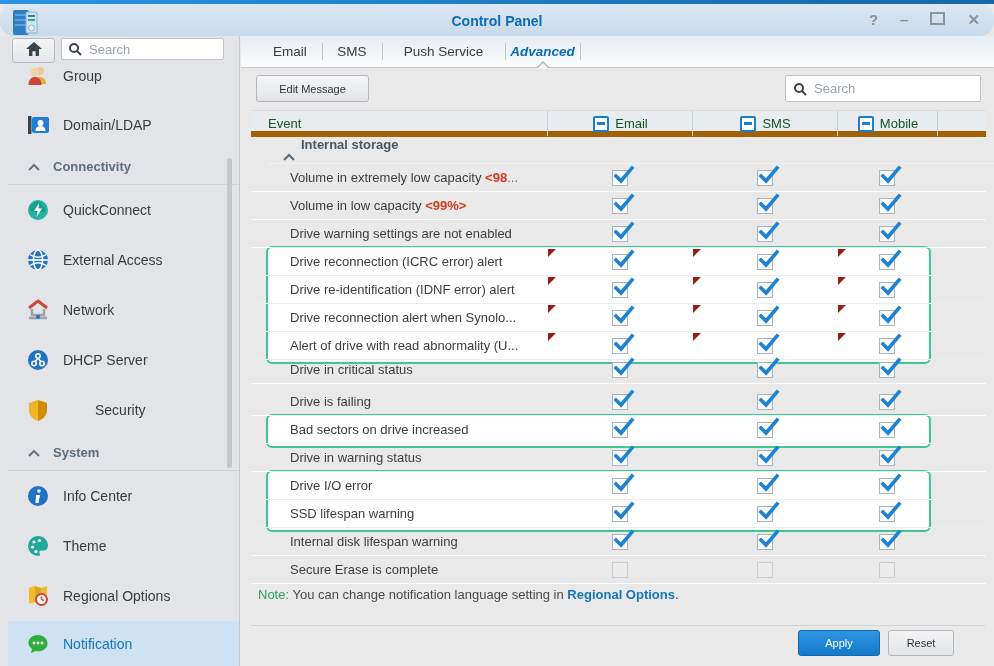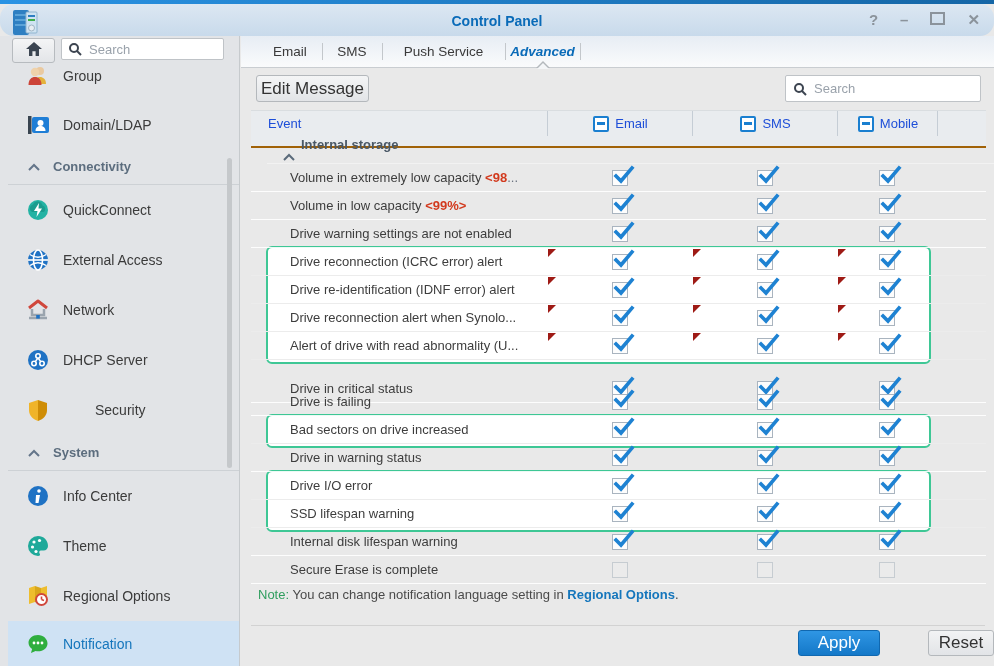--- a/index.html
+++ b/index.html
@@ -28,25 +28,25 @@
   .s-section .lbl{margin-left:13px;font-size:13px;font-weight:bold;color:#5c6d7e;}
   .sscroll{position:absolute;left:227px;top:122px;width:5px;height:310px;background:#c5c8cb;border-radius:3px;}
   
   .main{position:absolute;left:241px;top:36px;width:753px;height:630px;}
   .tabbar{position:absolute;left:0;right:0;top:0;height:31px;background:linear-gradient(#e7edf4,#fafbfc);border-bottom:1px solid #c9cdd1;box-sizing:content-box;}
   .tab{position:absolute;top:0;height:31px;display:flex;align-items:center;justify-content:center;font-size:13.5px;color:#3a3a3a;cursor:default;}
   .tab.active{color:#0a6bb8;font-weight:bold;}
   .tabsep{position:absolute;top:7px;width:1px;height:17px;background:#c3c7cb;}
   .notch-o{position:absolute;top:25px;width:0;height:0;border-left:7px solid transparent;border-right:7px solid transparent;border-bottom:7px solid #b3b8bc;}
   .notch-i{position:absolute;top:27px;width:0;height:0;border-left:6px solid transparent;border-right:6px solid transparent;border-bottom:6px solid #f4f6f8;}
-  .btn{display:flex;align-items:center;justify-content:center;font-size:17px;border-radius:3px;cursor:default;box-sizing:border-box;}
+  .btn{display:flex;align-items:center;justify-content:center;font-size:11px;border-radius:3px;cursor:default;box-sizing:border-box;}
   .editmsg{position:absolute;left:15px;top:39px;width:113px;height:27px;background:linear-gradient(#f4f5f6,#e2e4e7);border:1px solid #b4b8bc;color:#333;}
   .mainsearch{position:absolute;left:544px;top:39px;width:196px;height:27px;background:#fff;border:1px solid #bfc3c7;border-radius:2px;display:flex;align-items:center;box-sizing:border-box;padding-left:7px;}
   
-  .thead{position:absolute;left:10px;top:74px;width:735px;height:38px;background:#e9ecef;border-top:1px solid #d9dde0;border-bottom:2px solid #a16207;box-sizing:border-box;font-size:13px;color:#1d4ed8;}
+  .thead{position:absolute;left:10px;top:74px;width:735px;height:27px;background:#e9ecef;border-top:1px solid #d9dde0;border-bottom:6px solid #a16207;box-sizing:border-box;font-size:13px;color:#14532d;}
   .thead .evh{position:absolute;left:17px;top:0;height:25px;display:flex;align-items:center;}
   .hcol{position:absolute;top:0;height:25px;display:flex;align-items:center;justify-content:center;border-left:1px solid #c5cdd5;}
   .indet{width:12px;height:12px;border:2px solid #1a7fd0;background:#fff;border-radius:2px;margin-right:6px;position:relative;}
   .indet::after{content:"";position:absolute;left:2px;top:4.5px;width:8px;height:3px;background:#1a7fd0;}
   .grouprow{position:absolute;left:26px;top:101px;width:735px;height:27px;border-bottom:1px solid #f2f2f2;display:flex;align-items:flex-start;box-sizing:border-box;}
   .grouprow .glbl{margin-left:34px;font-size:13px;font-weight:bold;color:#4a5866;}
   .grouprow .gchev{position:absolute;left:16px;top:10px;}
   .rows{position:absolute;left:10px;top:128px;width:735px;height:420px;}
   .hlbox{position:absolute;left:15px;width:661px;background:#fff;border:2px solid #3ec795;border-radius:6px;z-index:1;}
   .row{position:absolute;left:0;width:735px;height:28px;box-sizing:border-box;border-bottom:1px solid rgba(255,255,255,0.9);z-index:2;}
@@ -62,21 +62,21 @@
   .cb.off{background:#ebebeb;border-color:#c6ccd1;}
   .cb svg{position:absolute;left:-1px;top:-6px;overflow:visible;}
   .mark{position:absolute;top:1px;width:0;height:0;border-top:8px solid #9e1a15;border-right:8px solid transparent;z-index:3;}
   .m1{left:297px;} .m2{left:442px;} .m3{left:587px;}
   
   .note{position:absolute;left:17px;top:551px;font-size:13px;color:#4a4a4a;}
   .note .ngreen{color:#2f9e5e;}
   .note .nlink{color:#1576bc;font-weight:bold;}
   .footline{position:absolute;left:10px;right:9px;top:589px;border-top:1px solid #d2d2d2;}
   .applybtn{position:absolute;left:557px;top:594px;width:82px;height:26px;background:linear-gradient(#2f96e4,#1478c8);border:1px solid #1068b0;color:#fff;}
-  .resetbtn{position:absolute;left:647px;top:594px;width:66px;height:26px;background:linear-gradient(#f2f3f4,#e2e4e7);border:1px solid #b4b8bc;color:#333;margin-left:40px;}
+  .resetbtn{position:absolute;left:647px;top:594px;width:66px;height:26px;background:linear-gradient(#f2f3f4,#e2e4e7);border:1px solid #b4b8bc;color:#333;}
 </style>
 </head>
 <body>
 
 <div class="window">
 
   <div class="topstrip"></div>
 
   <div class="titlebar">
     <span class="appicon">
@@ -491,21 +491,21 @@
             <span class="cb">
               <svg width="22" height="21" viewBox="0 0 22 21">
                 <path d="M4 11 L9 16 L20 3" fill="none" stroke="#1e82d2" stroke-width="3.6" stroke-linecap="square"></path>
               </svg>
             </span>
           </span>
   <span class="mark m1"></span>
           <span class="mark m2"></span>
           <span class="mark m3"></span>
         </div>
-        <div class="row" style="top: 211px; text-decoration: underline;">
+        <div class="row" style="top: 192px; text-decoration: underline;">
     <span class="ev"><span class="t">Drive in critical status</span><span class="red"></span><span class="dots"></span></span>
     <span class="cell c-email">
             <span class="cb">
               <svg width="22" height="21" viewBox="0 0 22 21">
                 <path d="M4 11 L9 16 L20 3" fill="none" stroke="#1e82d2" stroke-width="3.6" stroke-linecap="square"></path>
               </svg>
             </span>
           </span>
     <span class="cell c-sms">
             <span class="cb">

